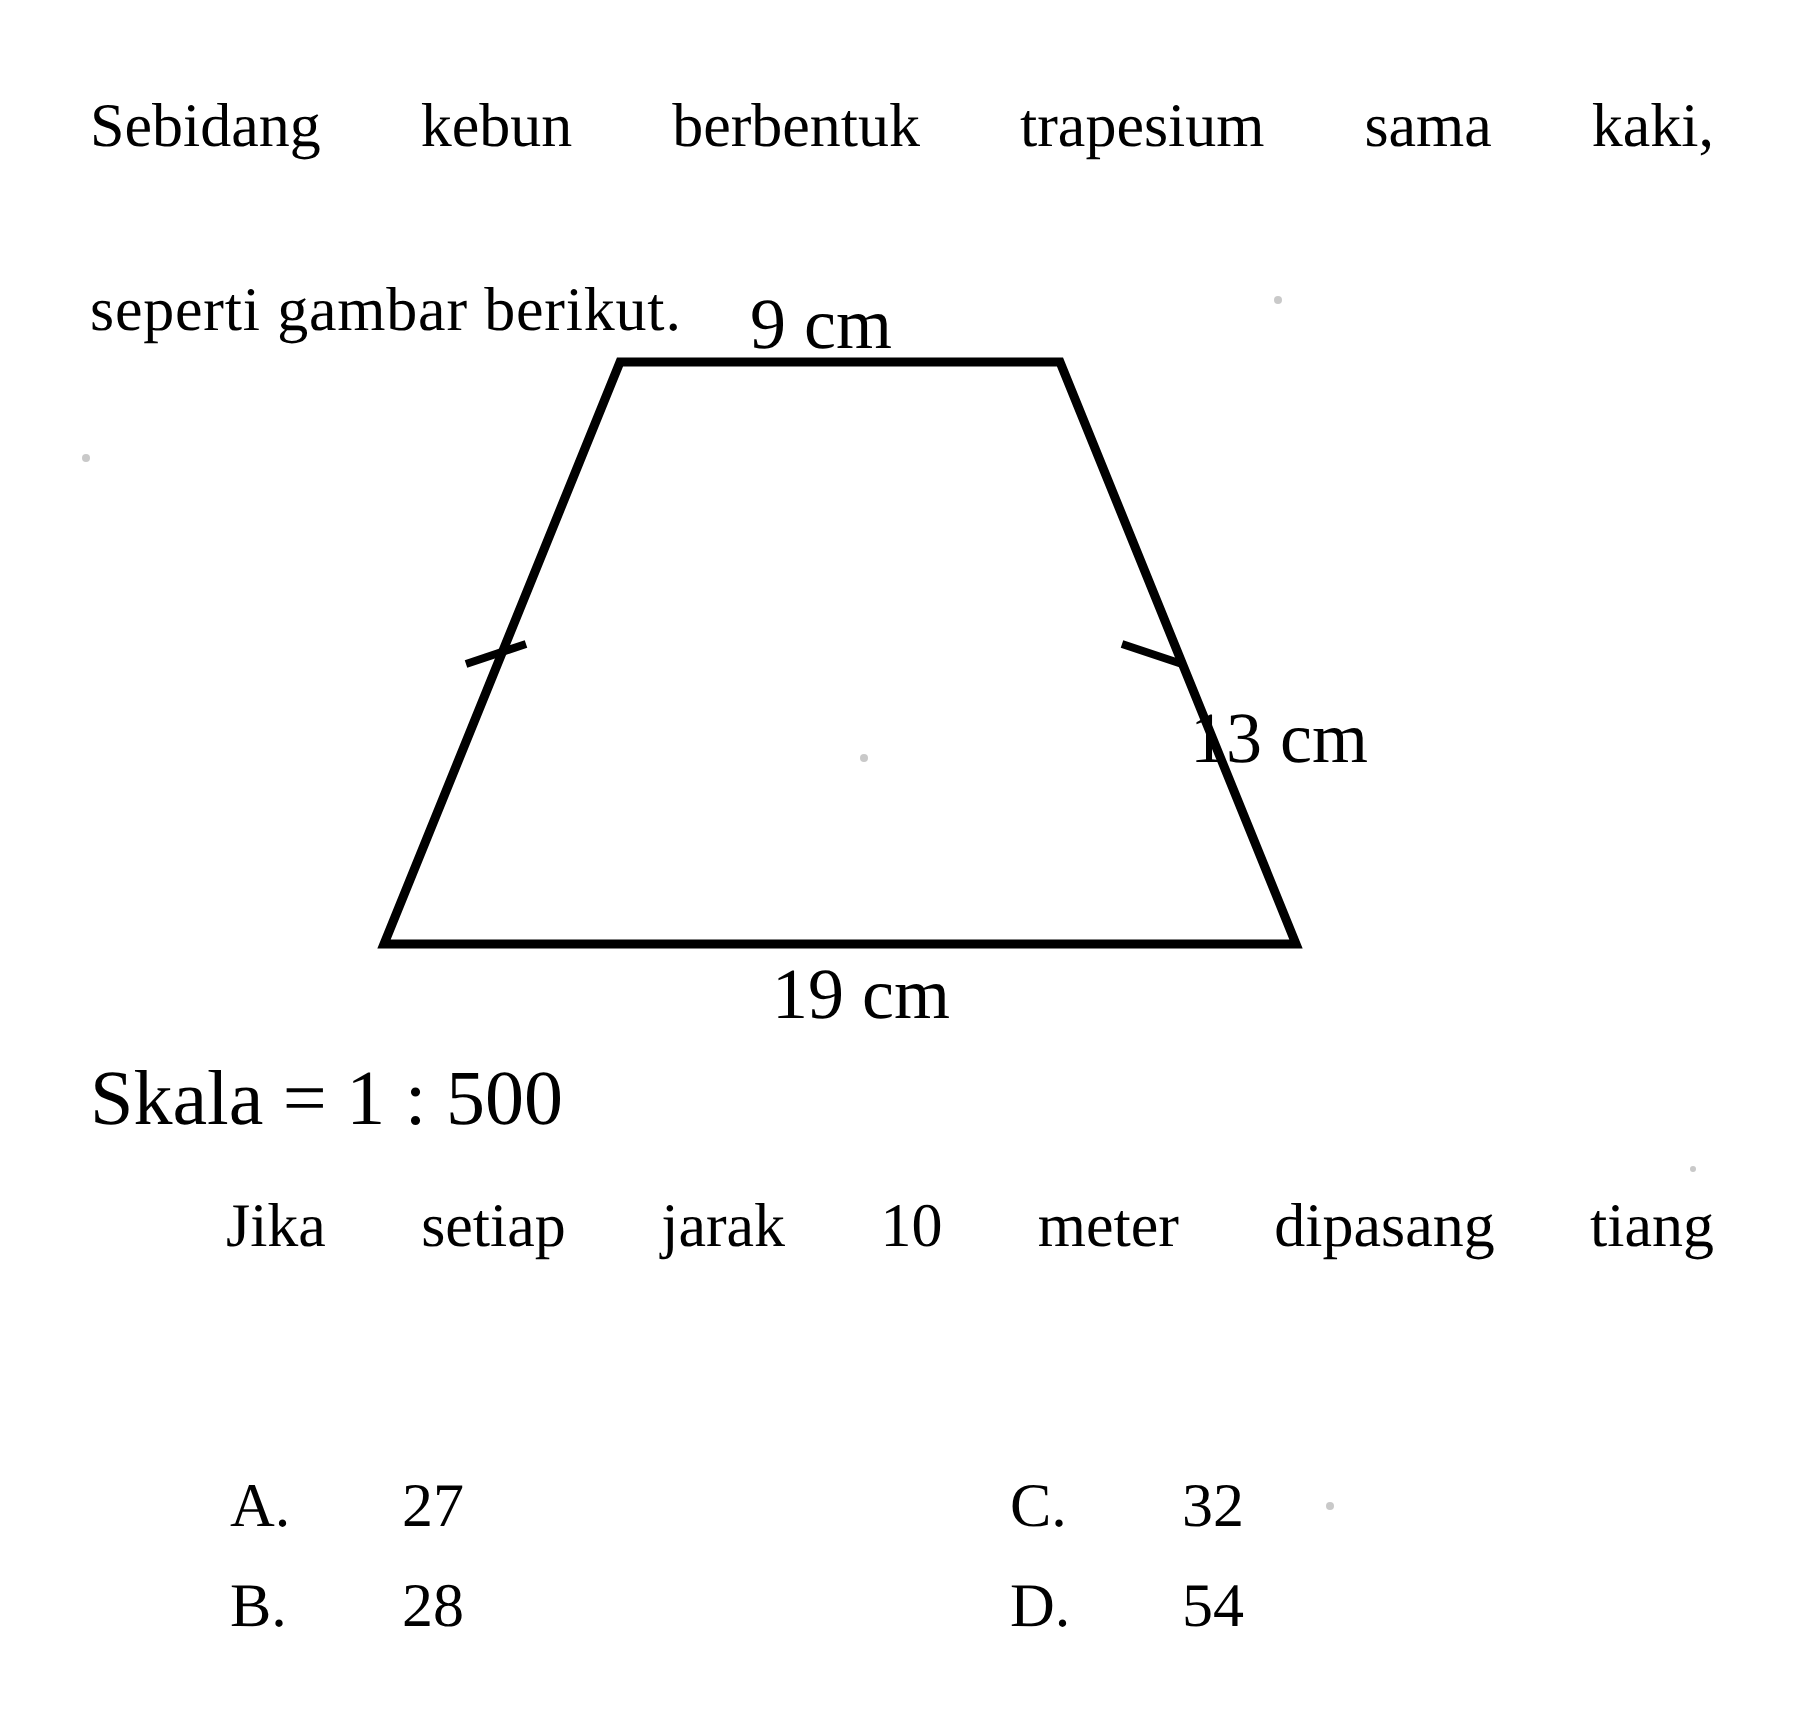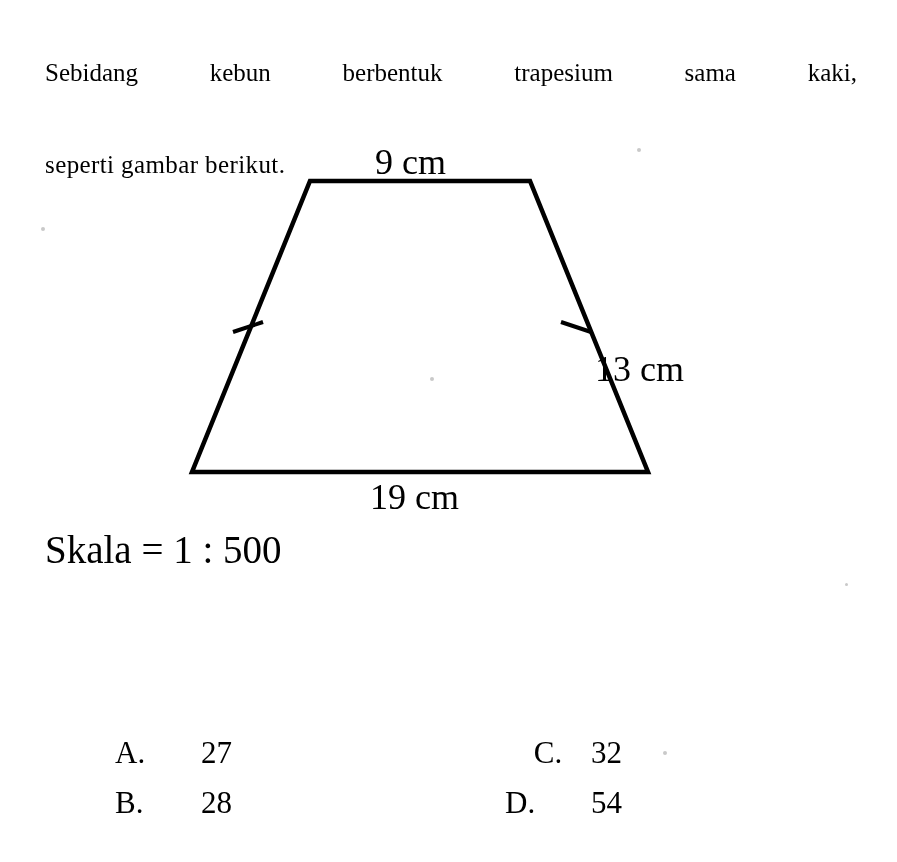--- a/index.html
+++ b/index.html
@@ -18,23 +18,23 @@
 
   .page {
     position: absolute;
     inset: 0;
   }
 
   
   .intro {
     position: absolute;
     left: 45px;
-    top: 50px;
+    top: 40px;
     width: 812px;
-    font-size: 25px;
+    font-size: 31px;
     line-height: 46px;
     text-align: justify;
     text-justify: inter-word;
   }
   .intro .line1 {
     display: block;
     text-align: justify;
   }
   .intro .line1::after {
     content: "";
@@ -66,21 +66,21 @@
   .label-top {
     left: 375px;
     top: 9px;
   }
   .label-right {
     left: 595px;
     top: 188px;
     margin-top: 28px;
   }
   .label-bottom {
-    left: 370px;
+    left: 386px;
     top: 344px;
     text-align: right;
   }
 
   
   .scale {
     position: absolute;
     left: 45px;
     top: 530px;
     font-size: 39px;
@@ -125,21 +125,21 @@
     font-size: 31px;
     line-height: 36px;
     white-space: nowrap;
   }
   .opt .opt-key {
     display: inline-block;
     width: 86px;
   }
   .opt-a { left: 115px; top: 0px; }
   .opt-b { left: 115px; top: 50px; }
-  .opt-c { left: 505px; top: 0px; text-align: center; }
+  .opt-c { left: 505px; top: 0px; }
   .opt-d { left: 505px; top: 50px; }
 
   
   .speck {
     position: absolute;
     background: #c9c9c9;
     border-radius: 50%;
   }
 </style>
 </head>
@@ -163,20 +163,21 @@
     </svg>
 
     <div class="fig-label label-top">9 cm</div>
     <div class="fig-label label-right">13 cm</div>
     <div class="fig-label label-bottom">19 cm</div>
   </div>
 
   <div class="scale">Skala  =  1 : 500</div>
 
   <div class="question">
+    <span class="q-just">Jika setiap jarak 10 meter dipasang tiang</span>
   </div>
 
   <div class="options">
     <div class="opt opt-a">
       <span class="opt-key">A.</span><span class="opt-val">27</span>
     </div>
     <div class="opt opt-b">
       <span class="opt-key">B.</span><span class="opt-val">28</span>
     </div>
     <div class="opt opt-c">

